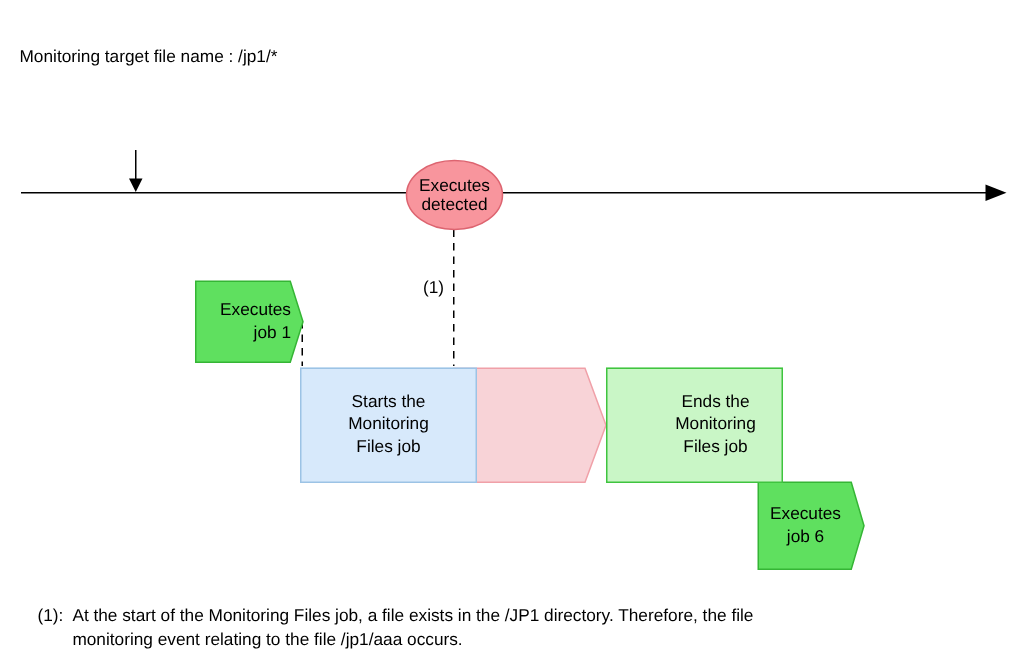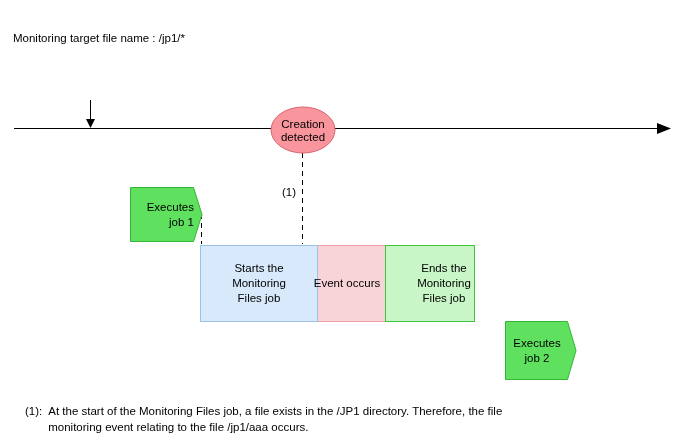--- a/index.html
+++ b/index.html
@@ -13,21 +13,21 @@
     position:absolute; box-sizing:border-box;
     display:flex; align-items:center; justify-content:center;
     text-align:center; font-size:11.5px; line-height:15px;
   }
   .box { border:1px solid; }
   #box-file   { left:55px;  top:52px;  width:191px; height:48px;
                 background:var(--pink_box_fill); border-color:var(--pink_box_border); }
   #box-starts { left:200px; top:245px; width:118px; height:77px;
                 background:var(--blue_box_fill); border-color:var(--blue_box_border); }
   #box-starts span, #box-ends span { display:inline-block; width:78px; }
-  #box-ends   { left:385px; top:245px; width:90px; height:77px;
+  #box-ends   { left:404px; top:245px; width:118px; height:77px;
                 background:var(--lightgreen_box_fill); border-color:var(--lightgreen_box_border);padding-left:28px; }
   #lbl-ellipse { left:271px; top:117px; width:64px; height:27px; line-height:13px; }
   #lbl-job1   { left:130px; top:188px; width:64px; height:53px;text-align:right; }
   #lbl-event  { left:303px; top:246px; width:88px; height:75px; }
   #lbl-job2   { left:505px; top:322px; width:64px; height:57px; }
   #ref-label  { left:268px; top:186px; width:28px; text-align:right; }
   #note { position:absolute; left:25px; top:403px; display:flex; font-size:11.5px; line-height:16px; }
   #note .prefix { margin-right:6px; white-space:nowrap; }
   .note-line { white-space:nowrap; }
   svg.overlay { position:absolute; left:0; top:0; }
@@ -58,37 +58,36 @@
     <ellipse class="node-ellipse" cx="303" cy="130" rx="32" ry="23"></ellipse>
 
     <polygon class="poly-green" points="130.5,187.5 193.5,187.5 202,214.5 193.5,241.5 130.5,241.5"></polygon>
     <polygon class="poly-pink" points="302.5,245.5 390,245.5 404,283.5 390,321.5 302.5,321.5"></polygon>
     <polygon class="poly-green" points="505.5,321.5 567.5,321.5 576,350.5 567.5,379.5 505.5,379.5"></polygon>
   </svg>
 
   <div class="txt" id="title">Monitoring target file name : /jp1/*</div>
 
 
-  <div class="label" id="lbl-ellipse">Creation detected</div>
+  <div class="label" id="lbl-ellipse">Executes detected</div>
 
   <div class="txt" id="ref-label">(1)</div>
 
   <div class="label" id="lbl-job1">Executes job 1</div>
 
   <div class="box" id="box-starts">
     <span>Starts the Monitoring Files job</span>
   </div>
 
-  <div class="label" id="lbl-event">Event occurs</div>
 
   <div class="box" id="box-ends">
     <span>Ends the Monitoring Files job</span>
   </div>
 
-  <div class="label" id="lbl-job2">Executes job 2</div>
+  <div class="label" id="lbl-job2">Executes job 6</div>
 
   <div id="note">
     <span class="prefix">(1):</span>
     <span>
       <div class="note-line">At the start of the Monitoring Files job, a file exists in the /JP1 directory. Therefore, the file</div>
       <div class="note-line">monitoring event relating to the file /jp1/aaa occurs.</div>
     </span>
   </div>
 
 </div>

